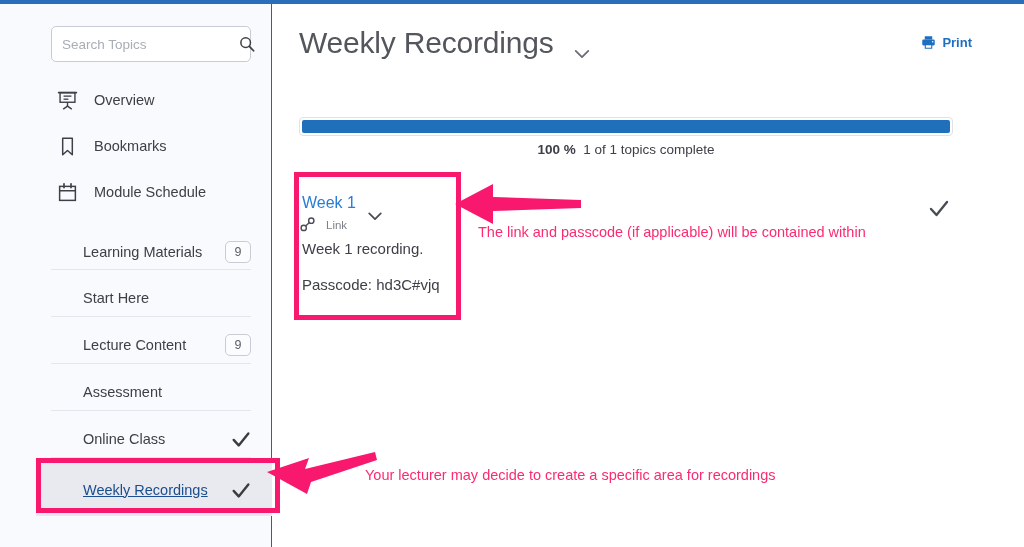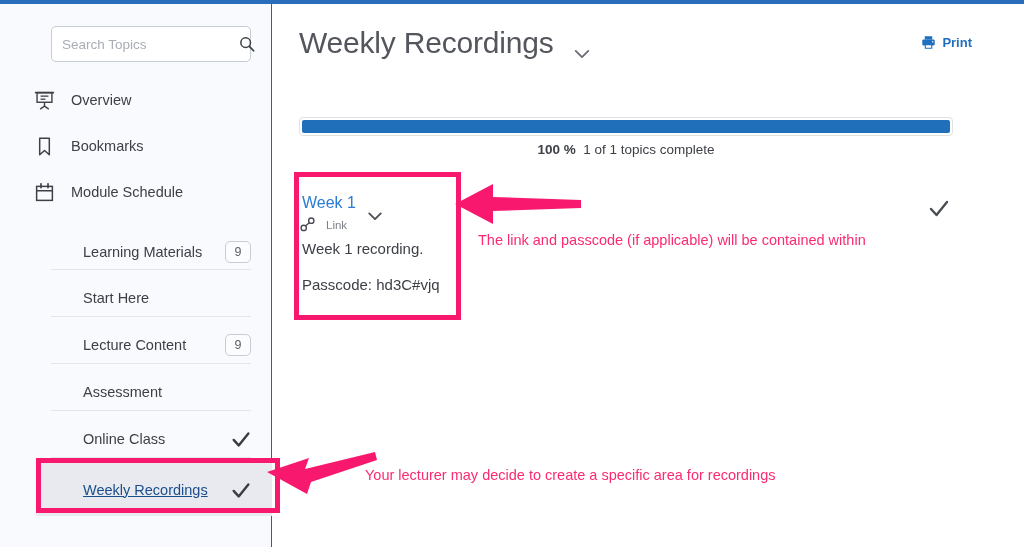--- a/index.html
+++ b/index.html
@@ -29,21 +29,21 @@
     display:flex; align-items:center; padding:0 10px;
   }
   .search-input {
     border:none; outline:none; flex:1; font-size:13.5px; color:#5b5f68;
     font-family:"Liberation Sans", sans-serif; background:transparent;
   }
   .search-input::placeholder { color:#a9adb6; }
   .search-icon { width:16px; height:16px; flex:0 0 16px; }
 
   .nav-icon-item {
-    position:absolute; left:33px; width:200px; height:32px;
+    position:absolute; left:56px; width:200px; height:32px;
     display:flex; align-items:center; gap:16px; cursor:pointer;
   }
   .nav-icon-item .ico { width:22px; height:22px; flex:0 0 22px; display:flex; align-items:center; justify-content:center;}
   .nav-icon-item .lbl { font-size:14.5px; color:#3d4047; }
 
   .nav-row {
     position:absolute; left:36px; width:236px; height:47px;
     display:flex; align-items:center; cursor:pointer;
   }
   .nav-row .rlbl {
@@ -118,21 +118,21 @@
   .ann-box {
     position:absolute; border:5px solid #f8196e; background:transparent;
     pointer-events:none;
   }
   .ann-box-topic { left:294px; top:172px; width:167px; height:148px; }
   .ann-box-nav   { left:36px;  top:458px; width:244px; height:55px; }
 
   .ann-text {
     position:absolute; color:#fb2a72; font-size:14.5px; white-space:nowrap;
   }
-  .ann-text-1 { left:478px; top:232px; }
+  .ann-text-1 { left:478px; top:224px; }
   .ann-text-2 { left:365px; top:467px; }
 
   .ann-arrow { position:absolute; pointer-events:none; }
   .ann-arrow-1 { left:453px; top:178px; width:130px; height:52px; }
   .ann-arrow-2 { left:265px; top:452px; width:112px; height:58px; }
 </style>
 </head>
 <body>
 
 <div id="app">

